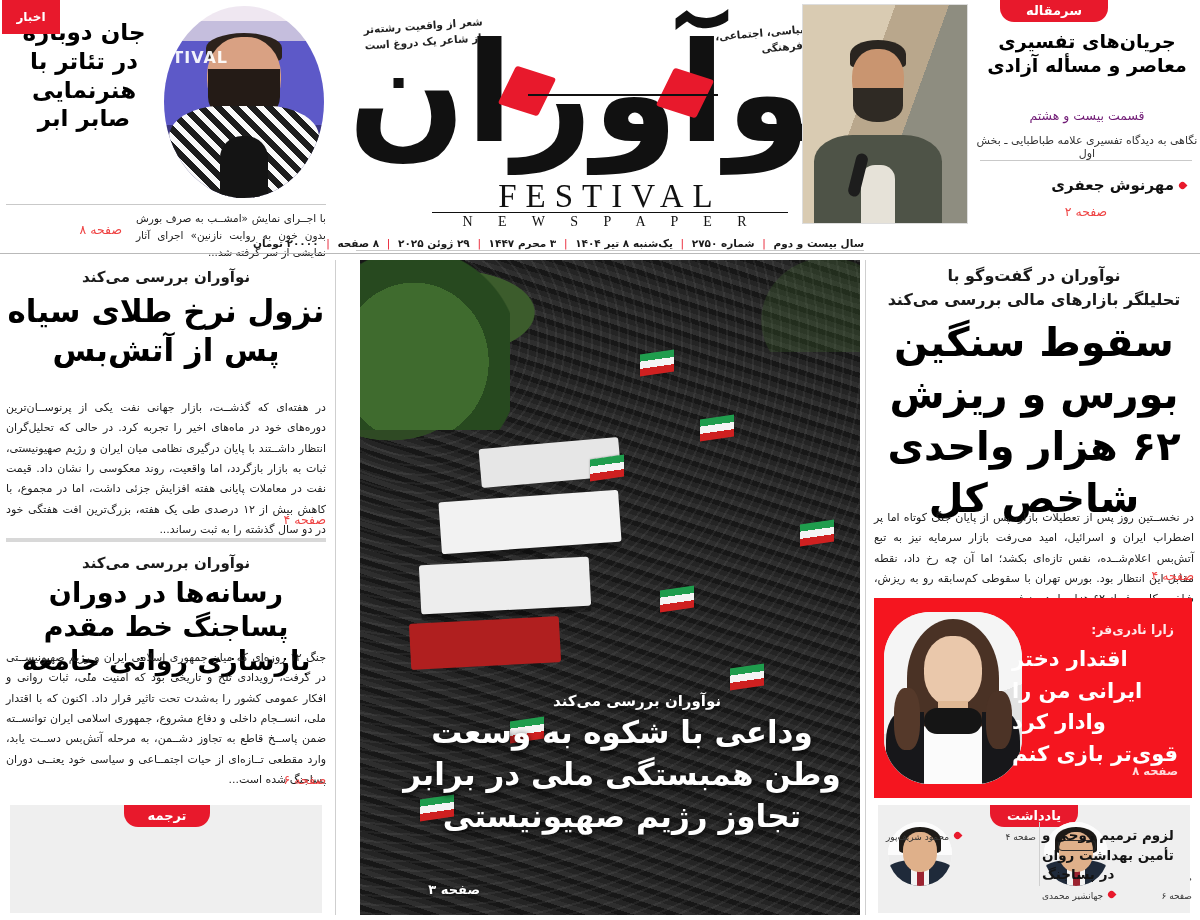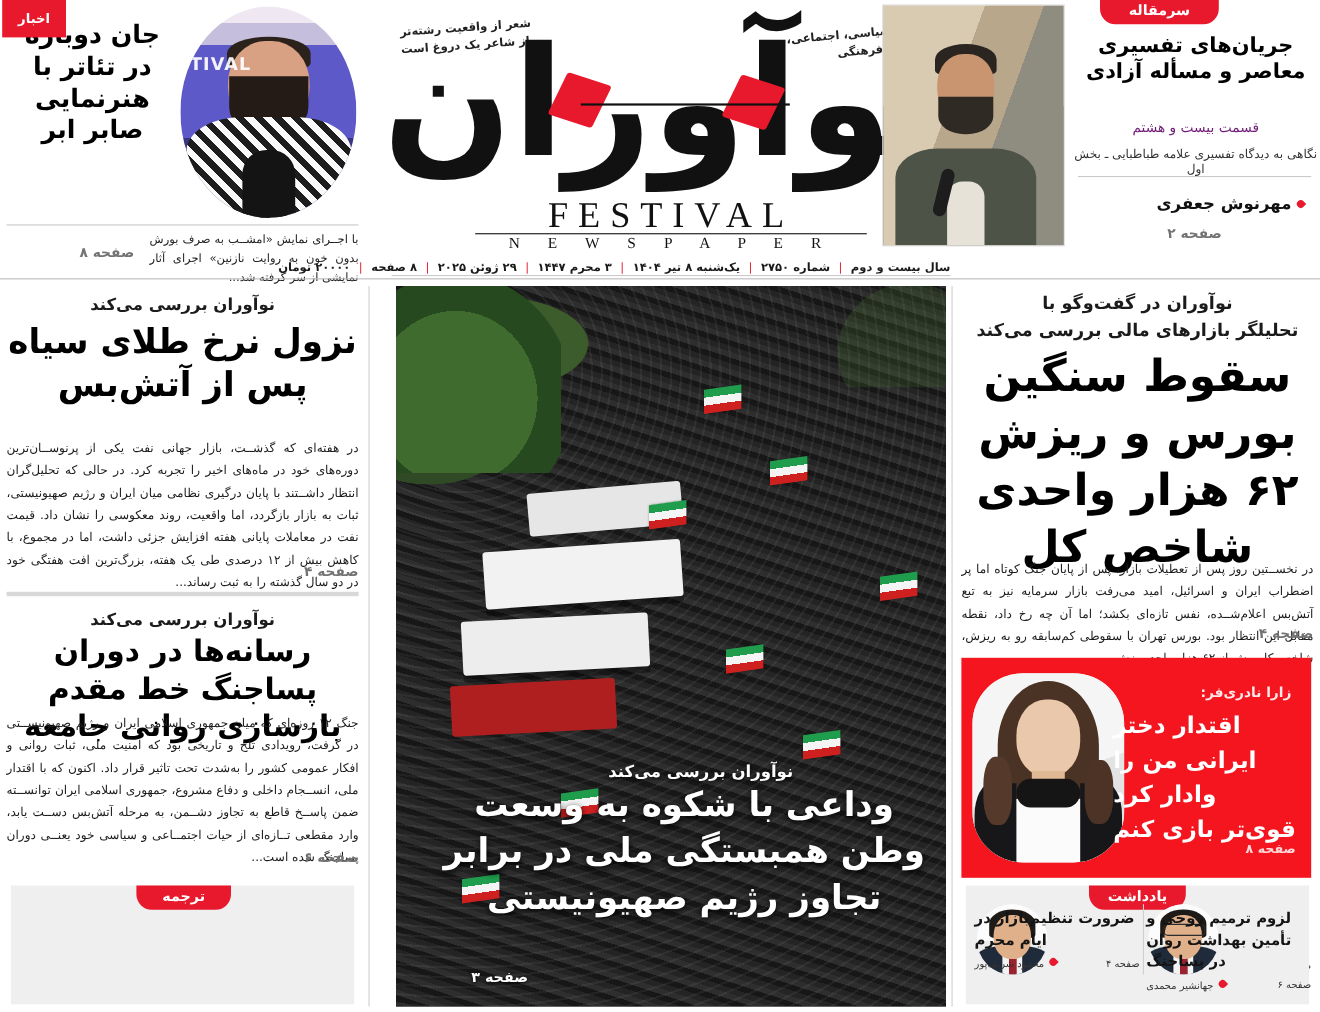--- a/index.html
+++ b/index.html
@@ -61,22 +61,22 @@
     letter-spacing: -0.5px;
   }
   .body-text {
     font-size: 11px;
     line-height: 1.85;
     text-align: justify;
     color: #1c1c1c;
   }
   .pageref {
     font-size: 12.5px;
-    font-weight: bold;
-    color: #737373;
+    font-weight: normal;
+    color: #ef4444;
   }
   .dot {
     display: inline-block;
     width: 7px;
     height: 7px;
     background: #e8192c;
     border-radius: 50% 0 50% 50%;
     transform: rotate(45deg);
     margin-left: 5px;
     vertical-align: 1px;
@@ -459,21 +459,20 @@
   <div id="rc-box-vrule" class="vrule"></div>
   <div id="rc-bust-2" class="pbust">
     <div class="bg"></div>
     <div class="suit"></div>
     <div class="shirt"></div>
     <div class="tie"></div>
     <div class="hair"></div>
     <div class="face"></div>
   </div>
   <div id="rc-item-1">
-    <div class="mini-title">ضرورت تنظیم‌بازار در ایام محرم</div>
     <div class="mini-meta">
       <span>صفحه ۴</span>
       <span><span class="dot"></span><span>محمود شریف‌پور</span></span>
     </div>
   </div>
   <div id="rc-bust-1" class="pbust">
     <div class="bg"></div>
     <div class="suit"></div>
     <div class="shirt"></div>
     <div class="tie"></div>

